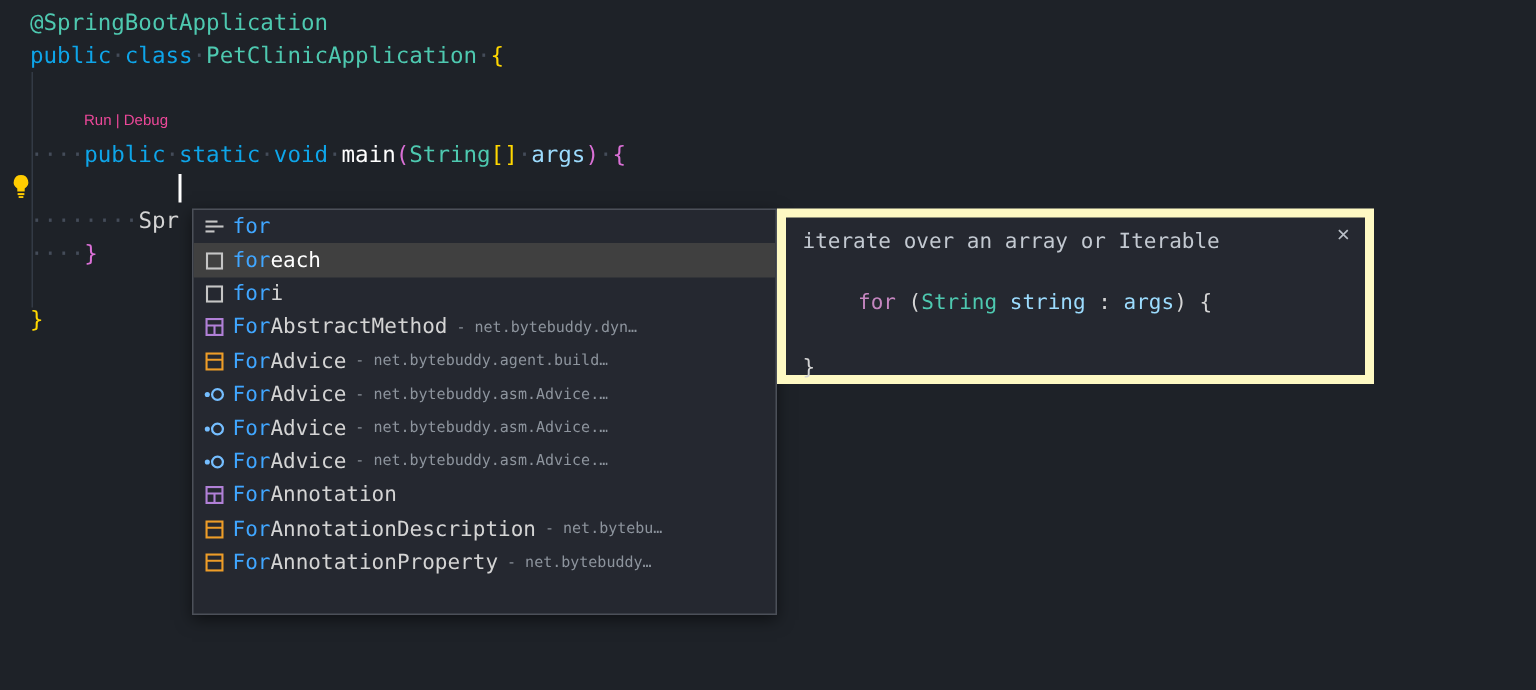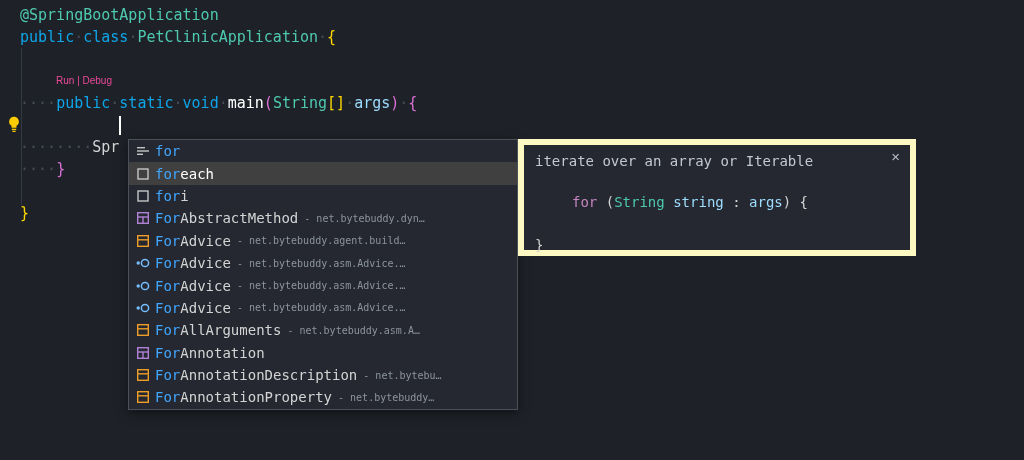--- a/index.html
+++ b/index.html
@@ -167,30 +167,20 @@
               <circle cx="10" cy="8" r="3.6" fill="none" stroke="#75beff" stroke-width="1.5"></circle>
               <circle cx="3.2" cy="8" r="1.7" fill="#75beff"></circle>
             </svg>
           </span>
           <span class="slabel"><span class="match">For</span><span>Advice</span></span>
           <span class="sdetail"> - net.bytebuddy.asm.Advice.…</span>
         </div>
         <div class="srow">
           <span class="sicon">
             <svg viewBox="0 0 16 16" width="16" height="16">
-              <rect x="2.7" y="2.7" width="10.6" height="10.6" fill="none" stroke="#ee9d28" stroke-width="1.4"></rect>
-              <line x1="2.7" y1="6.8" x2="13.3" y2="6.8" stroke="#ee9d28" stroke-width="1.4"></line>
-            </svg>
-          </span>
-          <span class="slabel"><span class="match">For</span><span>AllArguments</span></span>
-          <span class="sdetail"> - net.bytebuddy.asm.A…</span>
-        </div>
-        <div class="srow">
-          <span class="sicon">
-            <svg viewBox="0 0 16 16" width="16" height="16">
               <rect x="2.7" y="2.7" width="10.6" height="10.6" fill="none" stroke="#b180d7" stroke-width="1.4"></rect>
               <line x1="2.7" y1="7" x2="13.3" y2="7" stroke="#b180d7" stroke-width="1.4"></line>
               <line x1="8" y1="7" x2="8" y2="13.3" stroke="#b180d7" stroke-width="1.4"></line>
             </svg>
           </span>
           <span class="slabel"><span class="match">For</span><span>Annotation</span></span>
         </div>
         <div class="srow">
           <span class="sicon">
             <svg viewBox="0 0 16 16" width="16" height="16">

